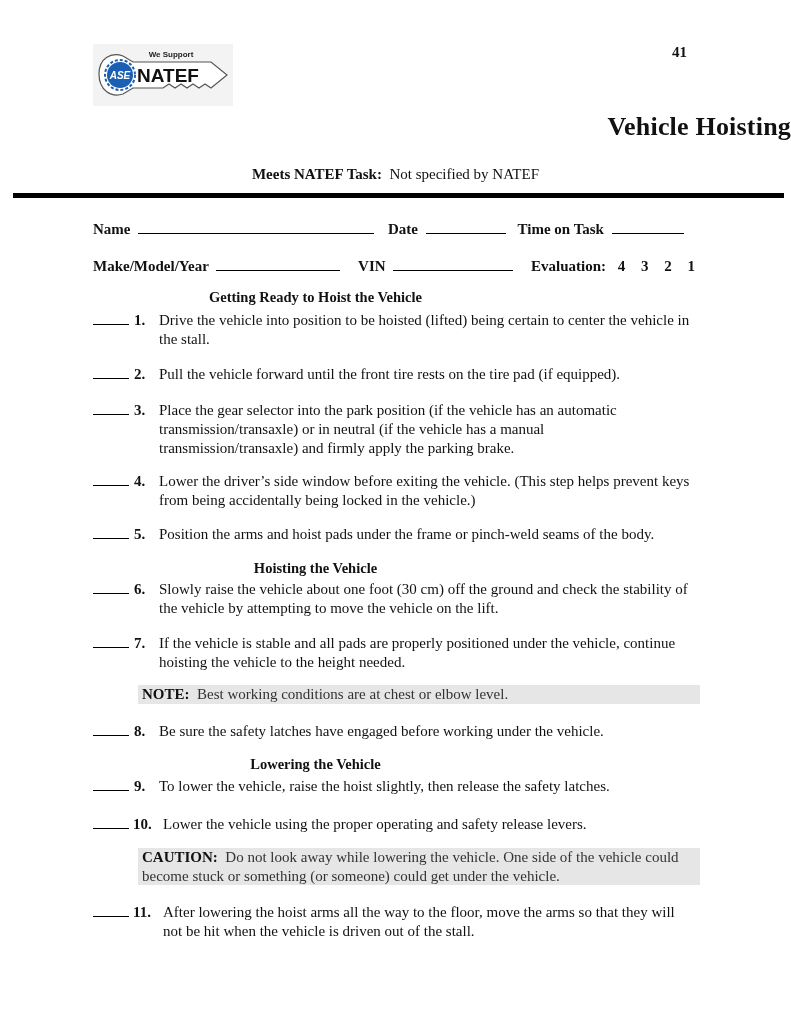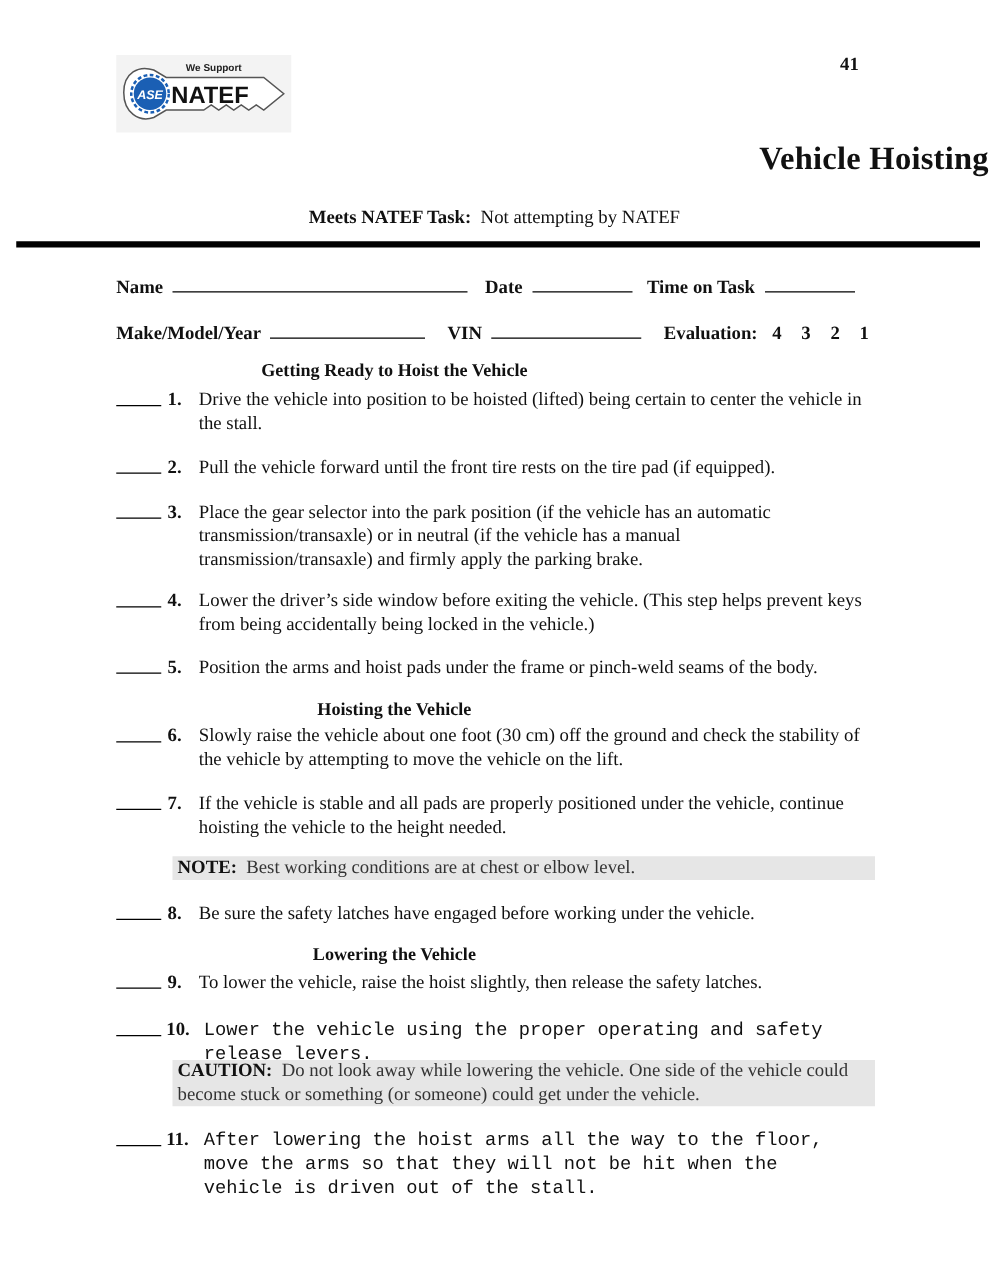--- a/index.html
+++ b/index.html
@@ -14,21 +14,21 @@
   .meets b { font-weight:bold; }
   .rule { left:13px; top:193px; width:771px; height:5px; background:#000; }
   .field-row { left:93px; font-size:15px; font-weight:bold; white-space:nowrap; }
   .blank { display:inline-block; border-bottom:1.3px solid #000; height:13px; vertical-align:baseline; margin:0 4px; }
   .section-head { left:0; width:631px; text-align:center; font-weight:bold; font-size:14.5px; }
   .step { left:93px; width:610px; font-size:15px; line-height:19px; }
   .step .line { position:absolute; left:0; top:13px; width:36px; border-bottom:1.3px solid #000; }
   .step .num { position:absolute; left:41px; font-weight:bold; }
   .step .text { position:absolute; left:66px; width:545px; }
   .step.two .num { left:40px;text-align:right; }
-  .step.two .text { left:70px;font-family:Liberation Mono, monospace; }
+  .step.two .text { left:70px; }
   .note { left:138px; width:562px; background:#e6e6e6; font-size:15px; line-height:19px; color:#333; padding:0 13px 0 4px; box-sizing:border-box; }
   .note b { color:#111; }
 </style>
 </head>
 <body>
 
 <div class="abs logo">
   <svg viewBox="0 0 140 62">
     <path d="M6 30 C6 14 18 8 30 12 L40 18 L118 18 L134 31 L118 44 L112 40 L106 44 L100 40 L94 44 L88 40 L82 44 L76 40 L70 44 L40 44 L30 50 C18 54 6 46 6 30 Z" fill="#fff" stroke="#555" stroke-width="1.2"></path>
     <circle cx="27" cy="31" r="13" fill="#1a5fb4"></circle>
@@ -38,21 +38,21 @@
     <text x="44" y="38" font-family="Liberation Sans, sans-serif" font-weight="bold" font-size="19" fill="#111">NATEF</text>
   </svg>
 </div>
 
 <div class="abs page-num">41</div>
 
 <div class="abs title">Vehicle Hoisting</div>
 
 <div class="abs meets">
   <b>Meets NATEF Task:</b>&nbsp;
-  <span>Not attempting by NATEF</span>
+  <span>Not specified by NATEF</span>
 </div>
 
 <div class="abs rule"></div>
 
 <div class="abs field-row" style="top:220px;">
   <span>Name</span>
   <span class="blank" style="width:236px;"></span>
   <span style="margin-left:6px">Date</span>
   <span class="blank" style="width:80px;"></span>
   <span style="margin-left:4px">Time on Task</span>

